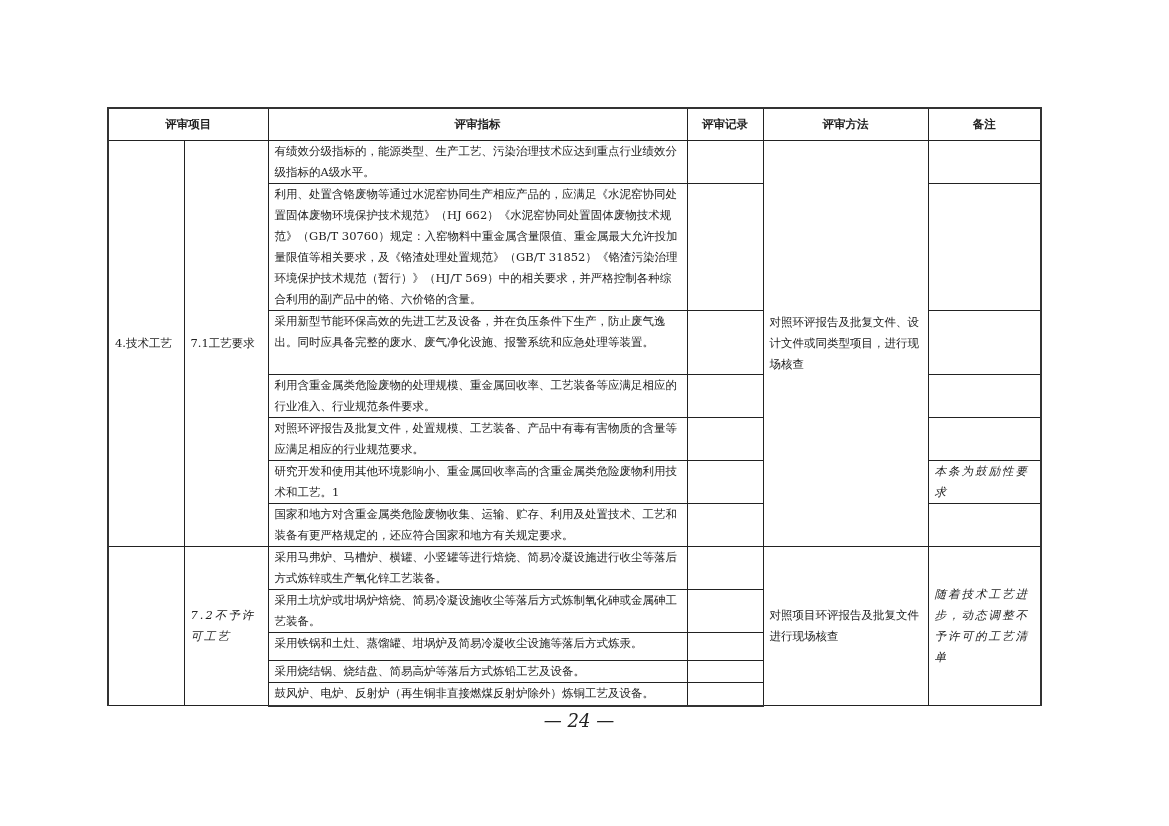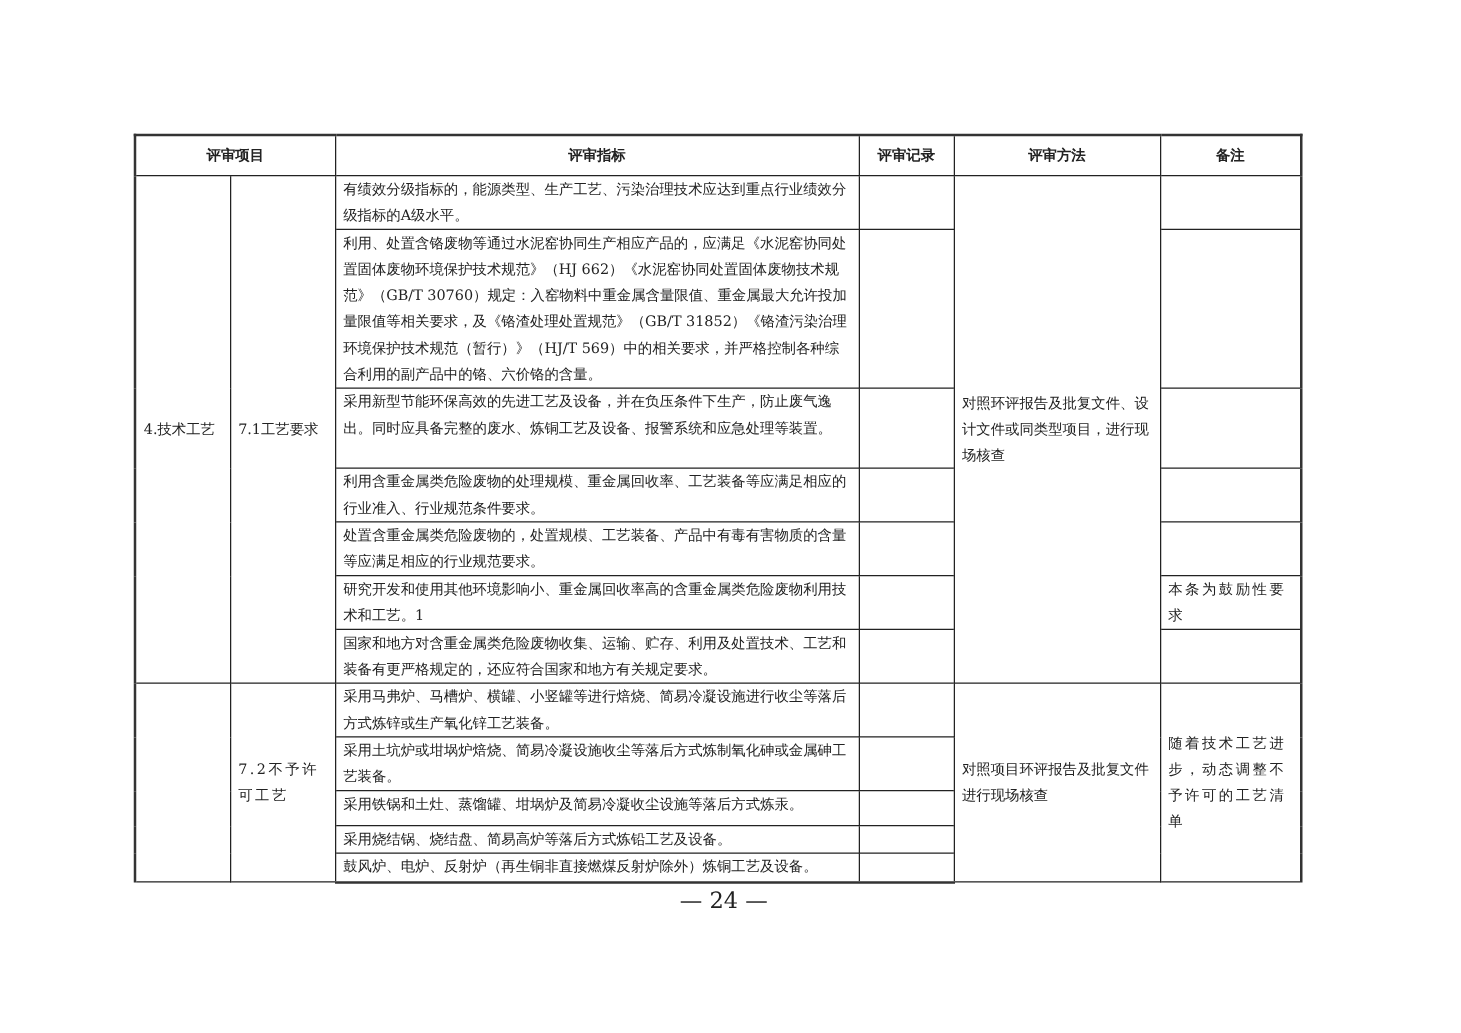--- a/index.html
+++ b/index.html
@@ -11,23 +11,23 @@
                 font-size:11.5px; line-height:21px; vertical-align:top;
                 word-break:break-all; font-weight:normal; }
   .page-table th { font-family:"DejaVu Sans","Liberation Sans",sans-serif;
                    font-weight:bold; text-align:center; vertical-align:middle;
                    height:23px; font-size:11.5px; padding:4px; }
   .outer-left { border-left:2px solid #333 !important; }
   .outer-right { border-right:2px solid #333 !important; }
   .outer-top th { border-top:2px solid #333 !important; }
   .outer-bottom td { border-bottom:2px solid #333 !important; }
   .mid { vertical-align:middle !important;margin-top:38px; }
-  .spread { letter-spacing:2px; }
+  .spread { letter-spacing:2px;font-style:italic; }
   .page-number { position:absolute; left:0; width:1158px; top:710px;
-                 text-align:center; font-size:18px; font-family:"DejaVu Serif","Liberation Serif",serif; }
+                 text-align:center; font-size:18px; font-family:"DejaVu Serif","Liberation Serif",serif;font-style:italic; }
 </style>
 </head>
 <body>
 
 <table class="page-table">
   <colgroup>
     <col style="width:76px">
       <col style="width:84px">
       <col style="width:419px">
     <col style="width:76px">
@@ -50,31 +50,31 @@
     <td></td>
     <td rowspan="7" class="mid">对照环评报告及批复文件、设计文件或同类型项目，进行现场核查</td>
     <td class="outer-right"></td>
   </tr>
   <tr style="height:125px">
     <td>利用、处置含铬废物等通过水泥窑协同生产相应产品的，应满足《水泥窑协同处置固体废物环境保护技术规范》（HJ 662）《水泥窑协同处置固体废物技术规范》（GB/T 30760）规定：入窑物料中重金属含量限值、重金属最大允许投加量限值等相关要求，及《铬渣处理处置规范》（GB/T 31852）《铬渣污染治理环境保护技术规范（暂行）》（HJ/T 569）中的相关要求，并严格控制各种综合利用的副产品中的铬、六价铬的含量。</td>
     <td></td>
     <td class="outer-right"></td>
   </tr>
   <tr style="height:64px">
-    <td>采用新型节能环保高效的先进工艺及设备，并在负压条件下生产，防止废气逸出。同时应具备完整的废水、炼铜工艺及设备、报警系统和应急处理等装置。</td>
+    <td>采用新型节能环保高效的先进工艺及设备，并在负压条件下生产，防止废气逸出。同时应具备完整的废水、废气净化设施、报警系统和应急处理等装置。</td>
     <td></td>
     <td class="outer-right"></td>
   </tr>
   <tr style="height:43px">
     <td>利用含重金属类危险废物的处理规模、重金属回收率、工艺装备等应满足相应的行业准入、行业规范条件要求。</td>
     <td></td>
     <td class="outer-right"></td>
   </tr>
   <tr style="height:42px">
-    <td>处置含重金属类危险废物的，处置规模、工艺装备、产品中有毒有害物质的含量等应满足相应的行业规范要求。</td>
+    <td>对照环评报告及批复文件，处置规模、工艺装备、产品中有毒有害物质的含量等应满足相应的行业规范要求。</td>
     <td></td>
     <td class="outer-right"></td>
   </tr>
   <tr style="height:42px">
     <td>研究开发和使用其他环境影响小、重金属回收率高的含重金属类危险废物利用技术和工艺。1</td>
     <td></td>
     <td class="outer-right spread">本条为鼓励性要求</td>
   </tr>
   <tr style="height:42px">
     <td>国家和地方对含重金属类危险废物收集、运输、贮存、利用及处置技术、工艺和装备有更严格规定的，还应符合国家和地方有关规定要求。</td>

